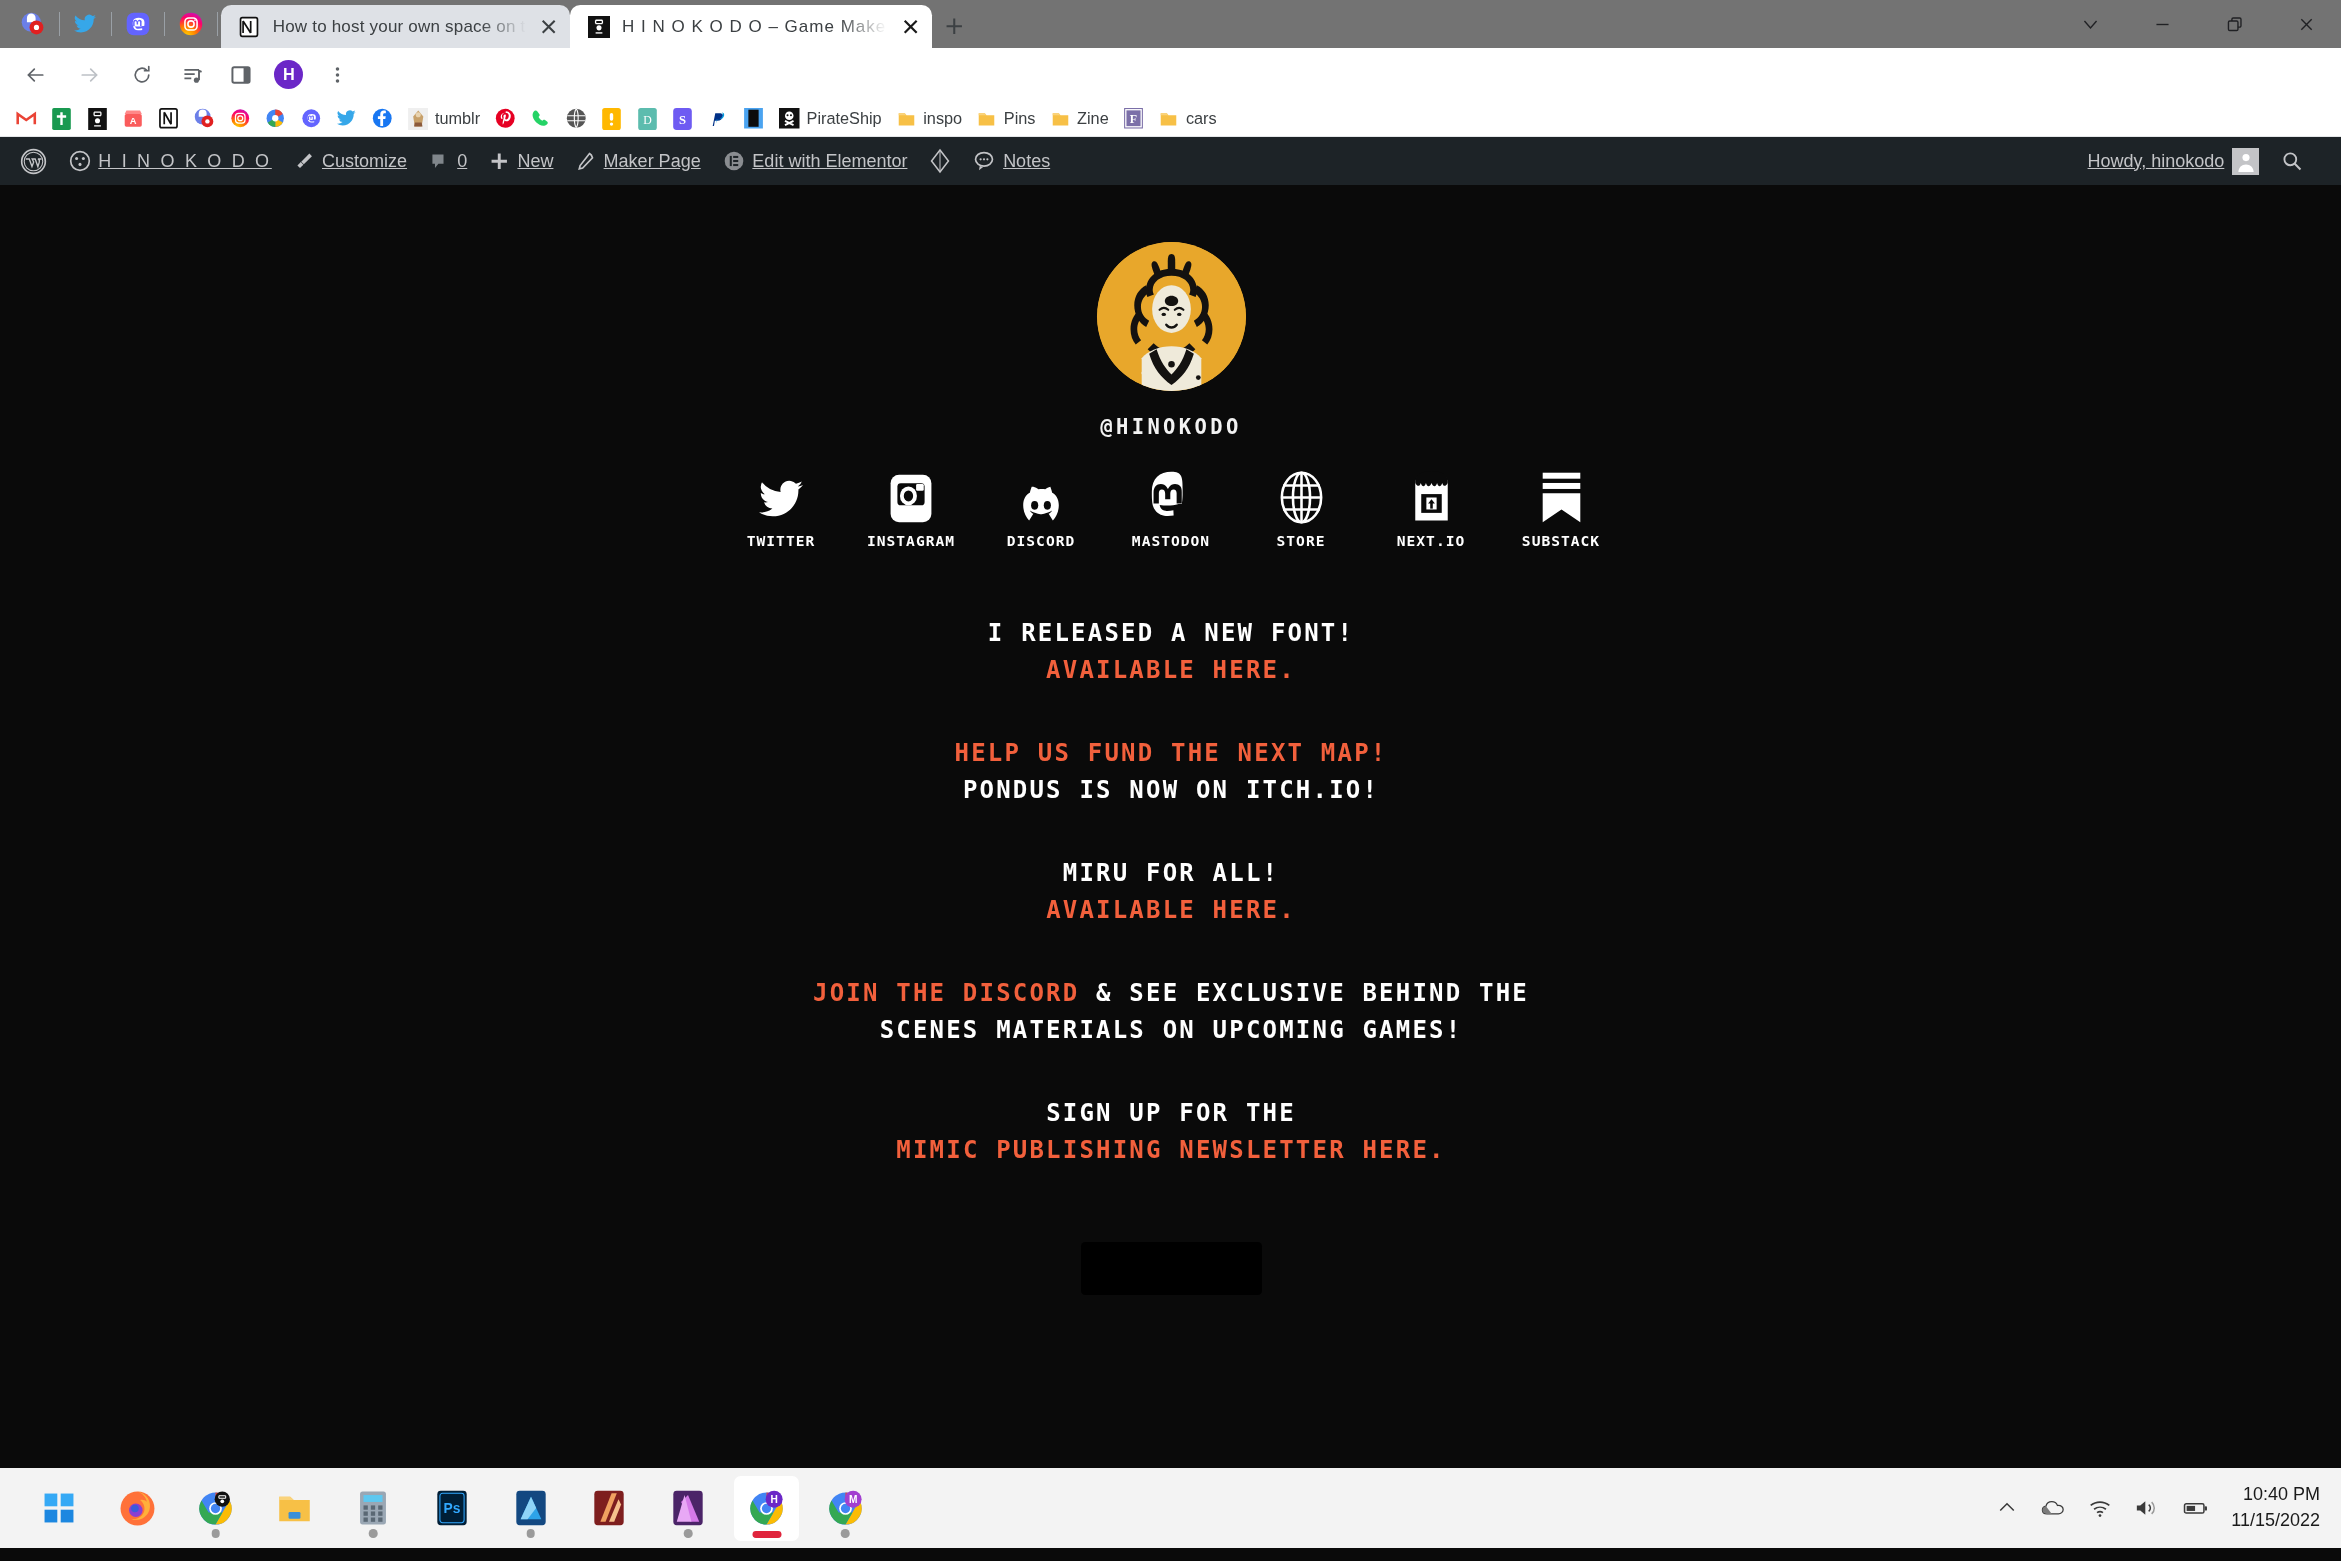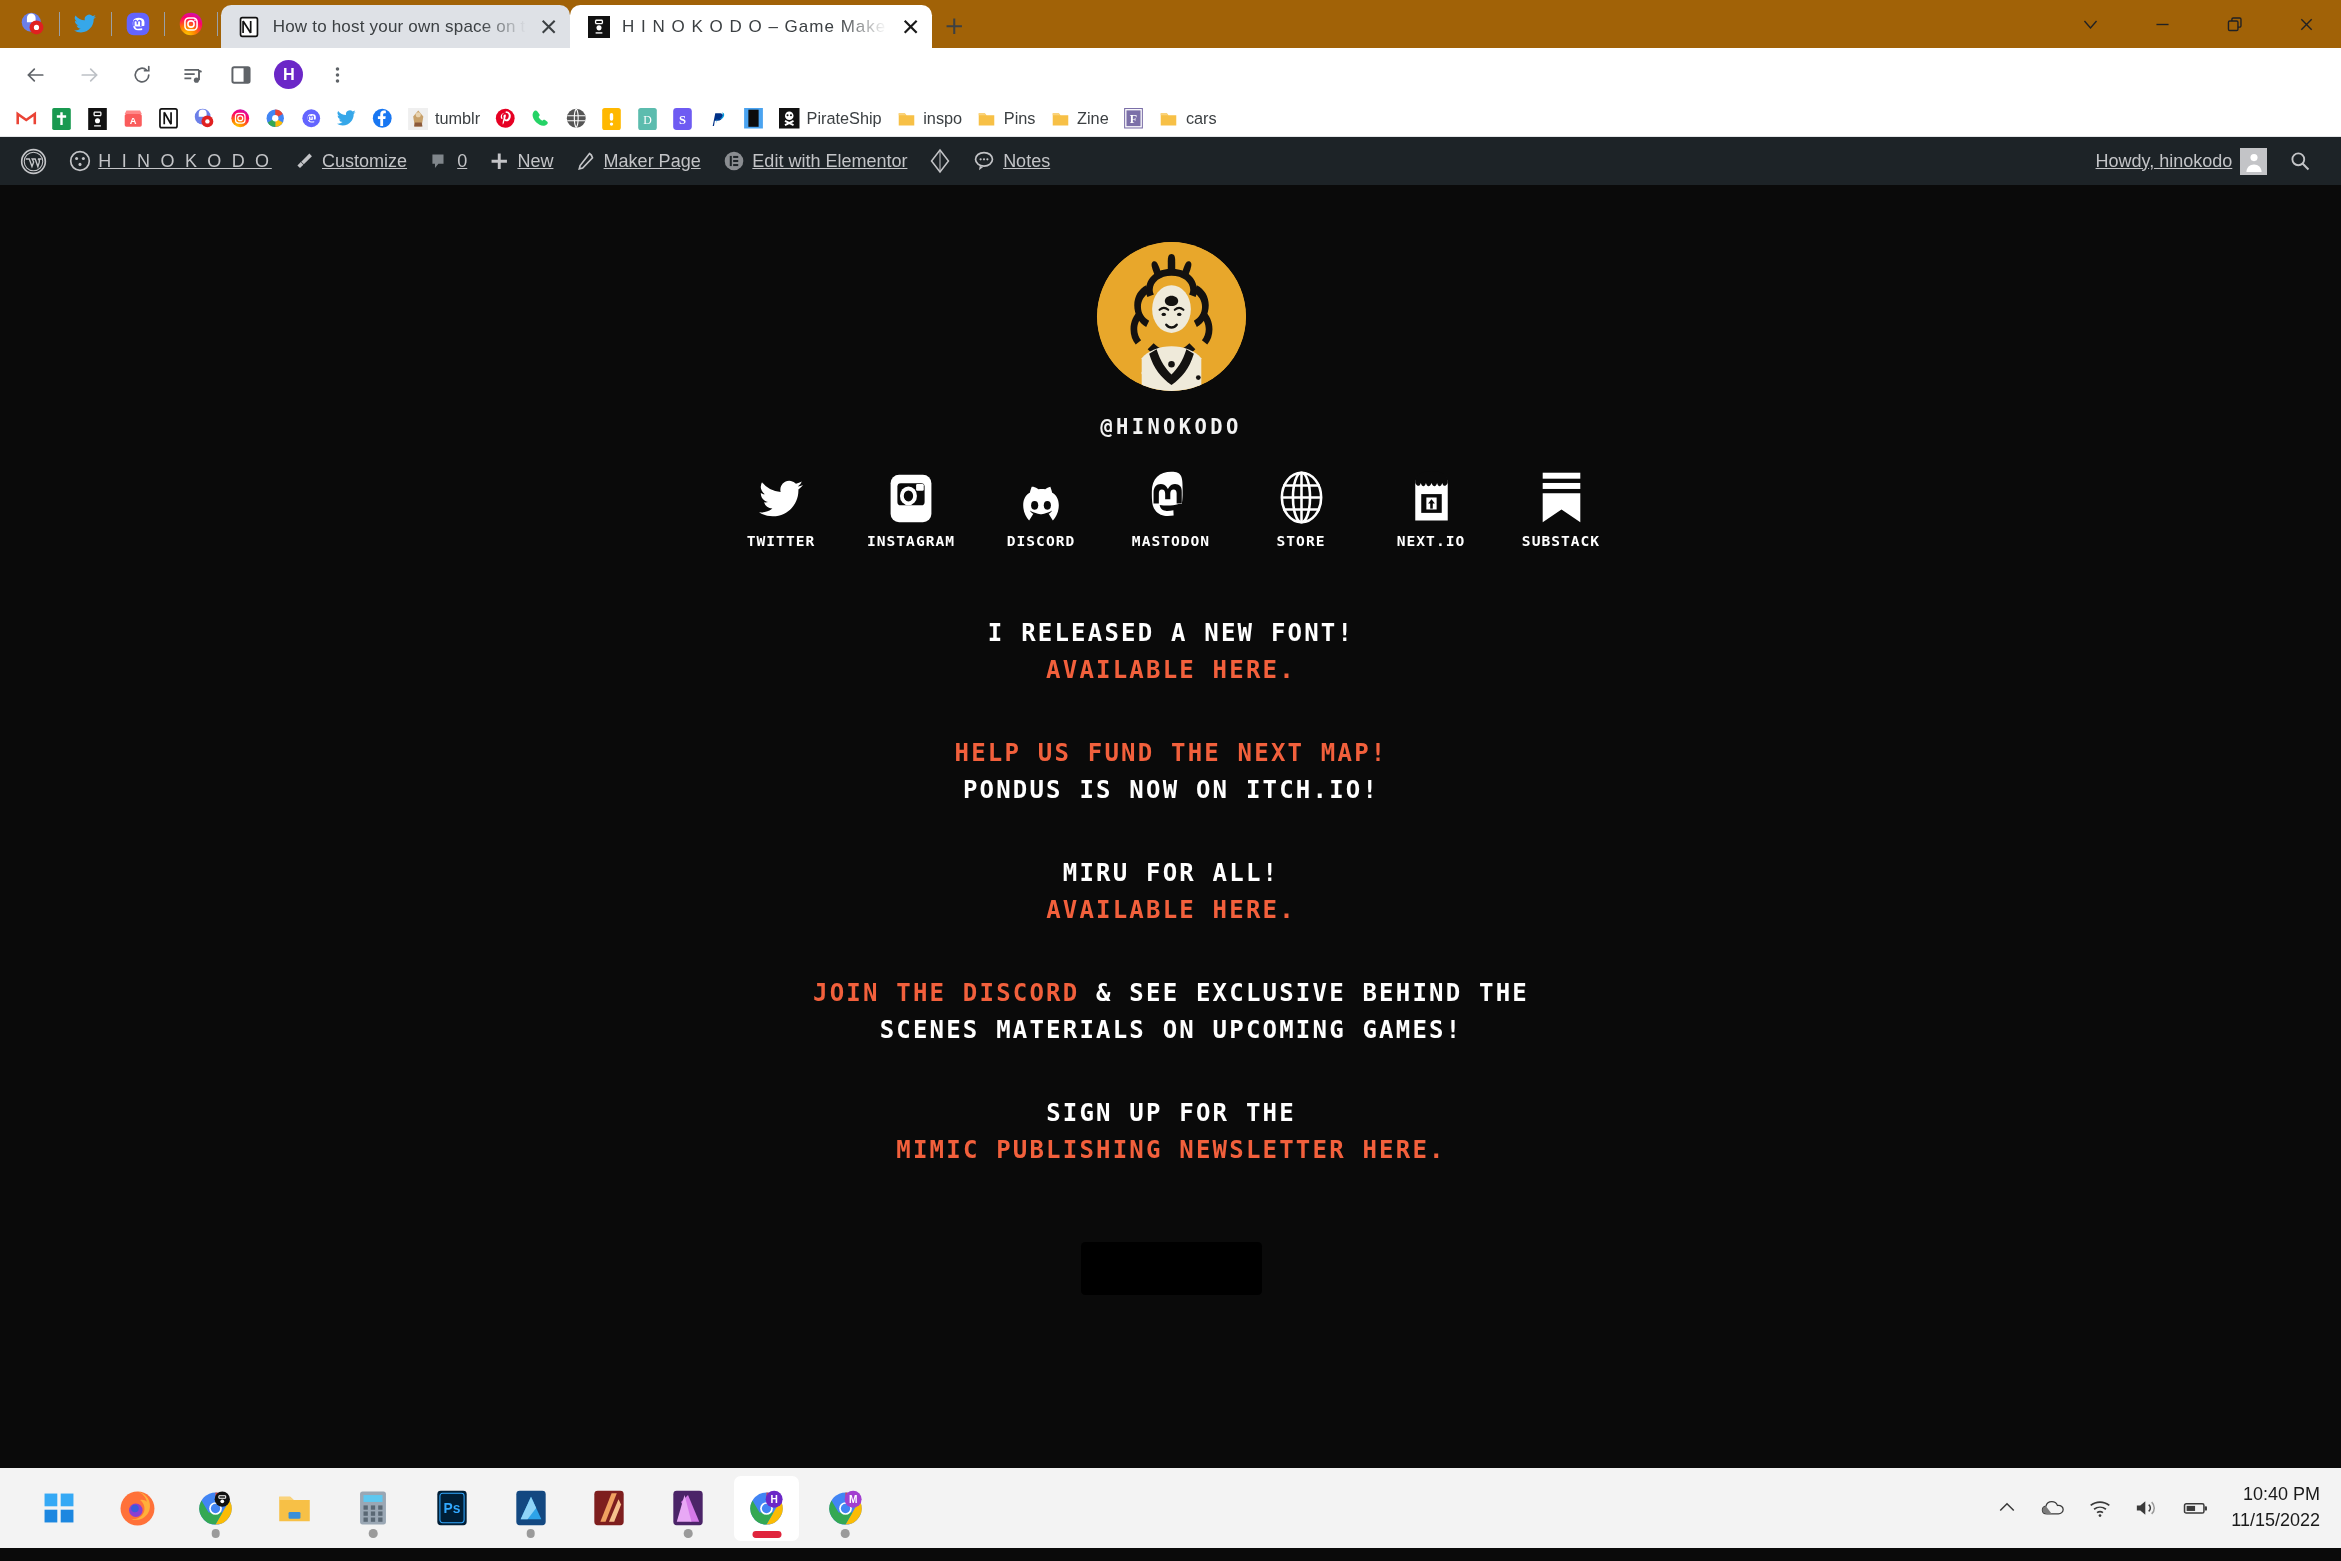--- a/index.html
+++ b/index.html
@@ -4,21 +4,21 @@
 <style>
   * { box-sizing: border-box; margin: 0; padding: 0; }
   html, body {
     width: 2342px; height: 1561px;
     overflow: hidden;
     background: #0a0a0a;
     font-family: "Liberation Sans", sans-serif;
   }
 
   
-  .browser { width: 2342px; height: 1481px; background: #a16207; position: relative; }
+  .browser { width: 2342px; height: 1481px; background: #737373; position: relative; }
 
   
   .tabstrip { height: 48px; display: flex; align-items: flex-end; padding-left: 10.3px; position: relative; }
   .pinned-row { display: flex; align-items: center; height: 48px; }
   .pinned-tab {
     width: 45px; height: 43px; display: flex; align-items: center; justify-content: center;
     border-radius: 6.8px 6.8px 0 0;
   }
   .pin-sep { width: 0.9px; height: 24px; background: #9aa0a6; margin: 0 3.4px; }
   .ico { display: block; }
@@ -67,21 +67,21 @@
   .bm-ico { width: 22px; height: 22px; flex:0 0 22px; display:flex; align-items:center; justify-content:center;}
 
   
   .wpbar {
     height: 48px; background: #1d2327; display: flex; align-items: center;
     padding-left: 8.6px; color: #c3c4c7; font-size: 0;
   }
   .wpitem { display: flex; align-items: center; gap: 7.7px; padding: 0 11px; height: 36px; text-decoration: underline; }
   .wpitem span.lbl { font-size: 18px; color: #c3c4c7; white-space: nowrap; }
   .wpitem span.lbl.sitename { letter-spacing: 2.7px; }
-  .wpright { margin-left: auto; display: flex; align-items: flex-end; padding-right: 20px; gap: 0; }
+  .wpright { margin-left: auto; display: flex; align-items: flex-end; padding-right: 28px; gap: 0; }
   .wp-ava { width: 27px; height: 27px; background: #c3c4c7; display:flex;align-items:center;justify-content:center; }
 
   
   .page { background: #0a0a0a; height: calc(1481px - 48px - 53px - 36px - 48px); position: relative; }
   .content { display: flex; flex-direction: column; align-items: center; padding-top: 57px; }
 
   .avatar-wrap { width: 149px; height: 149px; border-radius: 50%; overflow: hidden; background: #E8A72B; }
   .handle {
     margin-top: 24px; color: #f2f2f2; font-family: "DejaVu Sans Mono", monospace;
     font-size: 20.5px; font-weight: bold; letter-spacing: 3.4px;

